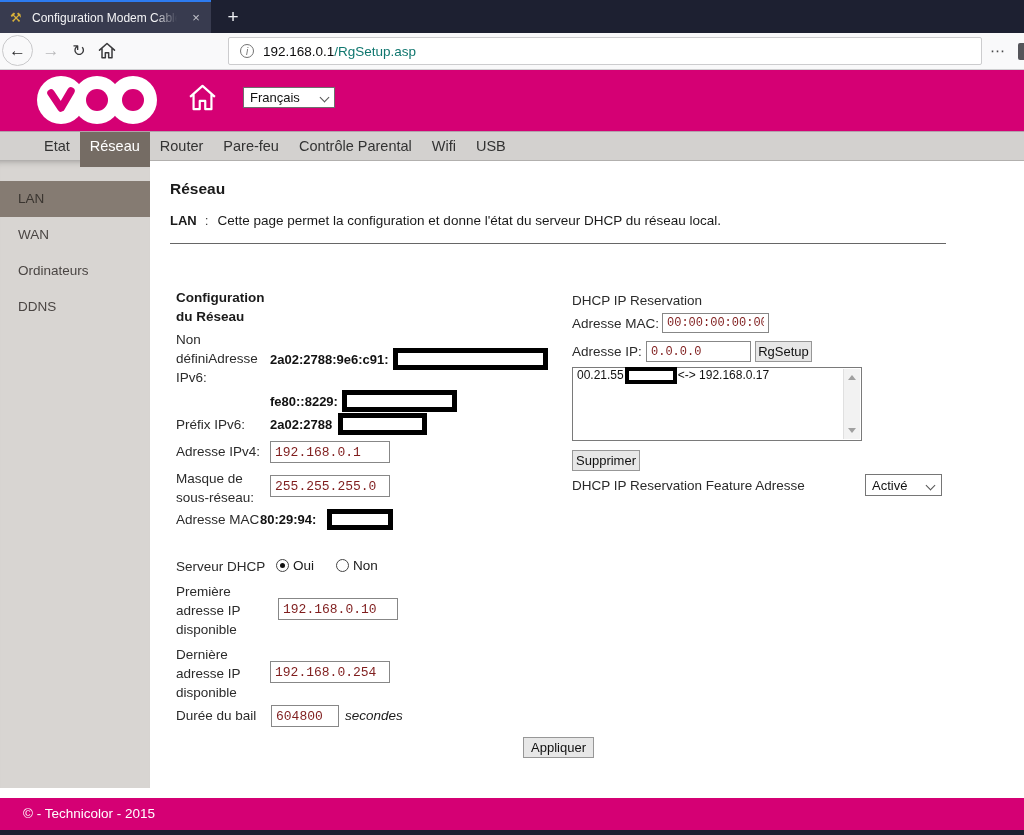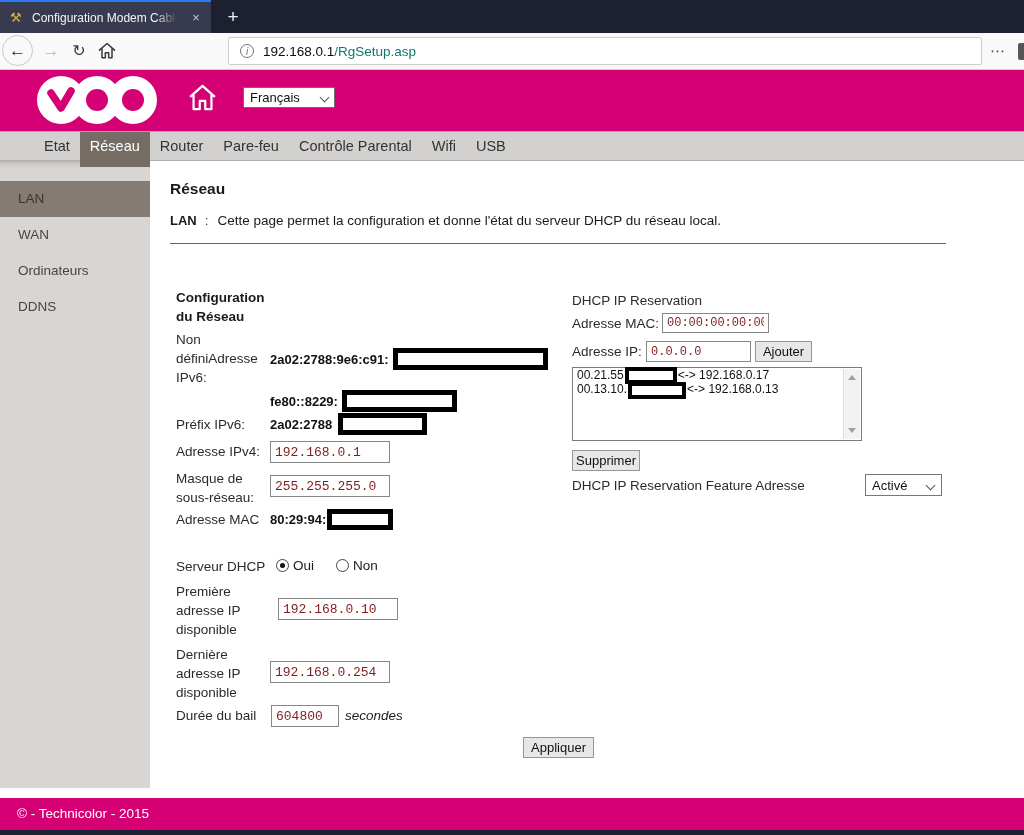--- a/index.html
+++ b/index.html
@@ -87,21 +87,21 @@
   .lb-scroll{position:absolute;top:1px;right:1px;bottom:1px;width:16px;background:#f2f2f2;border-left:1px solid #e0e0e0;}
   .lb-up{position:absolute;top:6px;left:4px;width:0;height:0;border-left:4px solid transparent;border-right:4px solid transparent;border-bottom:5px solid #a0a0a0;}
   .lb-down{position:absolute;bottom:6px;left:4px;width:0;height:0;border-left:4px solid transparent;border-right:4px solid transparent;border-top:5px solid #a0a0a0;}
   .fselect{position:absolute;background:#fff;border:1px solid #767676;box-sizing:border-box;font-size:13px;color:#111;
            padding:3px 18px 0 6px;cursor:pointer;}
   .fselect::after{content:"";position:absolute;right:7px;top:7px;width:6px;height:6px;
            border-right:1.5px solid #555;border-bottom:1.5px solid #555;transform:rotate(45deg);}
 
   
   .vfooter{position:absolute;left:0;top:798px;width:1024px;height:32px;background:#d50074;color:#fff;
-           font-size:13.5px;line-height:32px;padding-left:17px;box-sizing:border-box;}
+           font-size:13.5px;line-height:32px;padding-left:23px;box-sizing:border-box;}
   .bottomstrip{position:absolute;left:0;top:830px;width:1024px;height:5px;background:#1d2031;}
 </style>
 </head>
 <body>
 
 <div id="screen">
 
   <div class="tabbar">
     <div class="tab">
       <span class="tab-favicon">⚒</span>
@@ -197,21 +197,21 @@
     <div class="abs lbl" style="left:26px;top:283px;">Adresse IPv4:</div>
     <input class="tin" style="left: 120px; top: 280px; width: 120px; height: 22px;" value="192.168.0.1">
 
     <div class="abs lbl" style="left:26px;top:308px;">
       <div class="ln">Masque de</div>
       <div class="ln">sous-réseau:</div>
     </div>
     <input class="tin" style="left: 120px; top: 314px; width: 120px; height: 22px;" value="255.255.255.0">
 
     <div class="abs lbl" style="left:26px;top:351px;">Adresse MAC</div>
-    <div class="abs val" style="left:120px;top:351px;">80:29:94:</div>
+    <div class="abs val" style="left:110px;top:351px;">80:29:94:</div>
     <div class="redact" style="left:177px;top:348px;width:66px;height:21px;"></div>
 
     <div class="abs lbl" style="left:26px;top:398px;">Serveur DHCP</div>
     <div class="radio checked" style="left:126px;top:398px;"></div>
     <div class="radio-lbl" style="left:143px;top:397px;">Oui</div>
     <div class="radio" style="left:186px;top:398px;"></div>
     <div class="radio-lbl" style="left:203px;top:397px;">Non</div>
 
     <div class="abs lbl" style="left:26px;top:421px;">
       <div class="ln">Première</div>
@@ -233,28 +233,25 @@
 
     <button class="btn" style="left:373px;top:576px;width:71px;height:21px;">Appliquer</button>
 
     <div class="abs lbl" style="left:422px;top:132px;">DHCP IP Reservation</div>
 
     <div class="abs lbl" style="left:422px;top:155px;">Adresse MAC:</div>
     <input class="tin" style="left: 512px; top: 152px; width: 107px; height: 20px; font-size: 12px;" value="00:00:00:00:00:00">
 
     <div class="abs lbl" style="left:422px;top:183px;">Adresse IP:</div>
     <input class="tin" style="left: 496px; top: 180px; width: 105px; height: 21px; font-size: 12px;" value="0.0.0.0">
-    <button class="btn" style="left:605px;top:180px;width:57px;height:21px;">Ajouter</button>
+    <button class="btn" style="left:605px;top:180px;width:57px;height:21px;">RgSetup</button>
 
     <div class="listbox">
       <div class="lb-line">
         <span>00.21.55</span><span class="redact-inline" style="width:52px;"></span><span>&lt;-&gt; 192.168.0.17</span>
-      </div>
-      <div class="lb-line">
-        <span>00.13.10.</span><span class="redact-inline" style="width:58px;"></span><span>&lt;-&gt; 192.168.0.13</span>
       </div>
       <div class="lb-scroll">
         <div class="lb-up"></div>
         <div class="lb-down"></div>
       </div>
     </div>
 
     <button class="btn" style="left:422px;top:289px;width:68px;height:21px;">Supprimer</button>
 
     <div class="abs lbl" style="left:422px;top:317px;">DHCP IP Reservation Feature Adresse</div>

